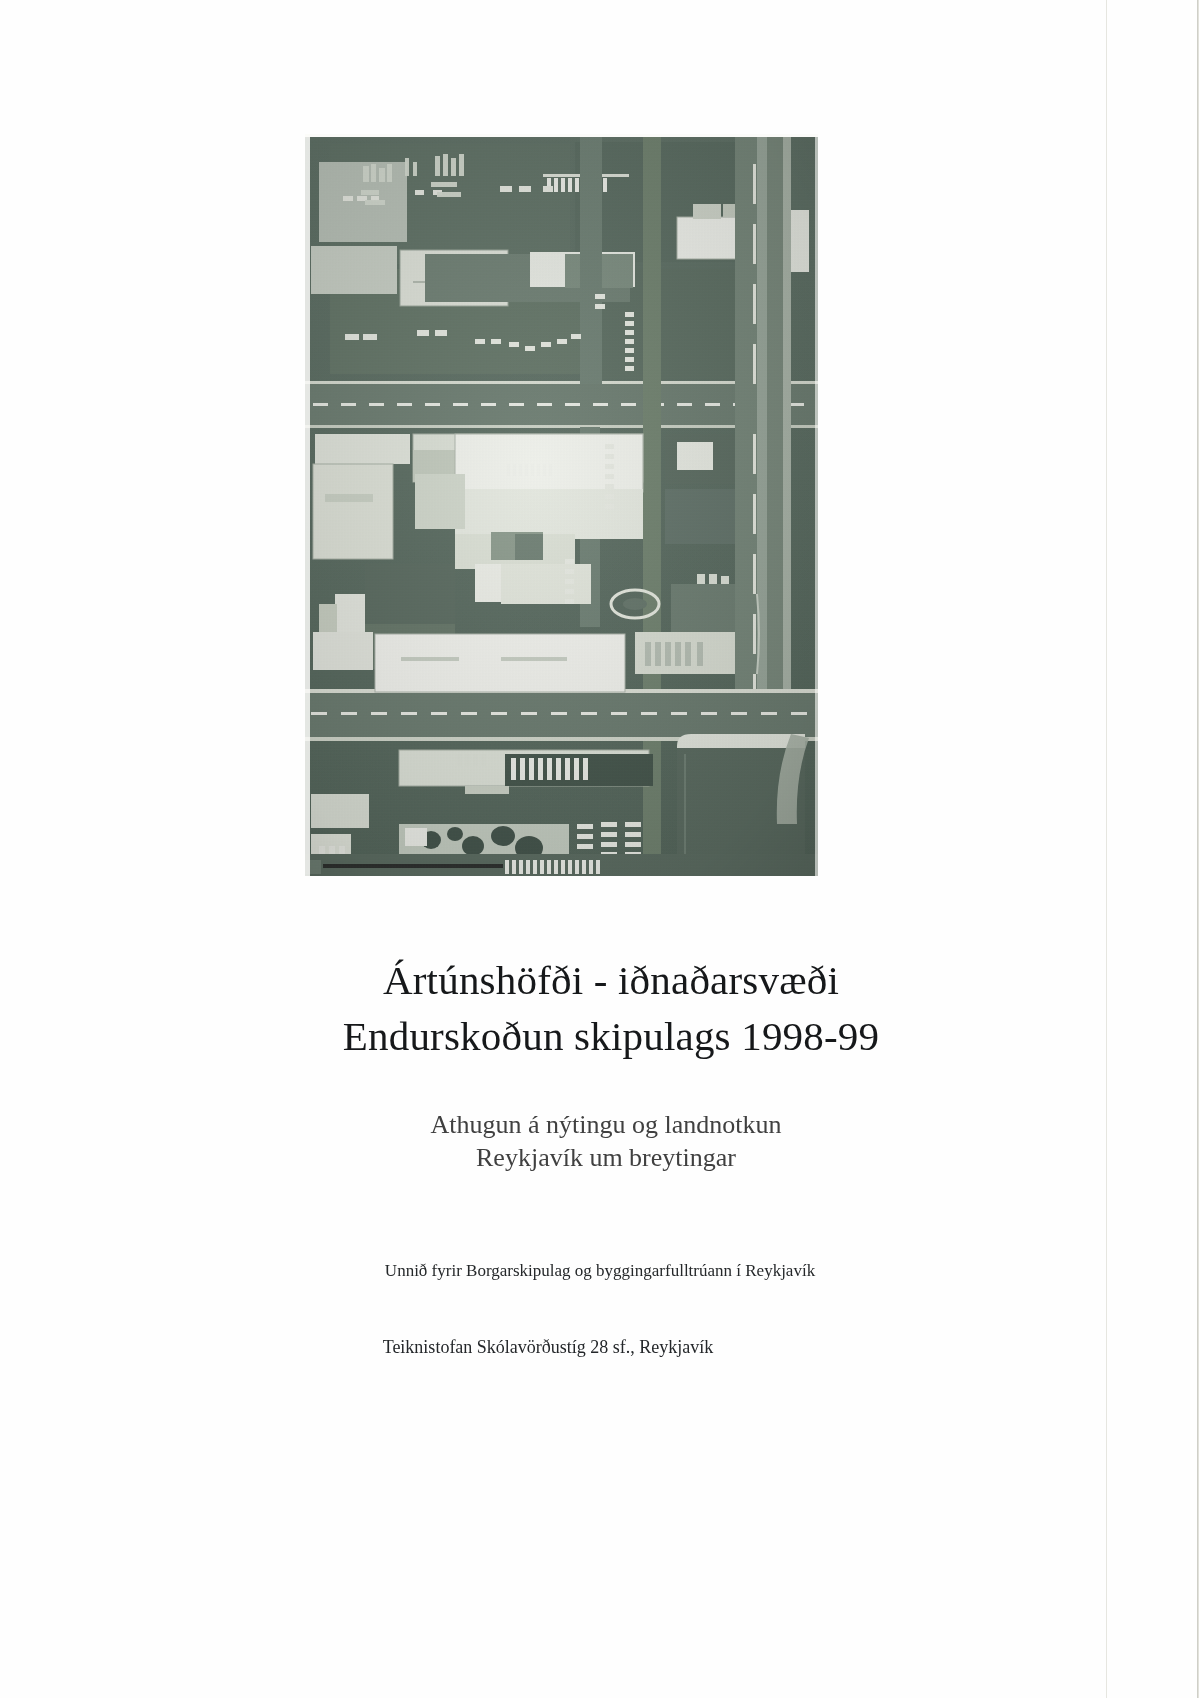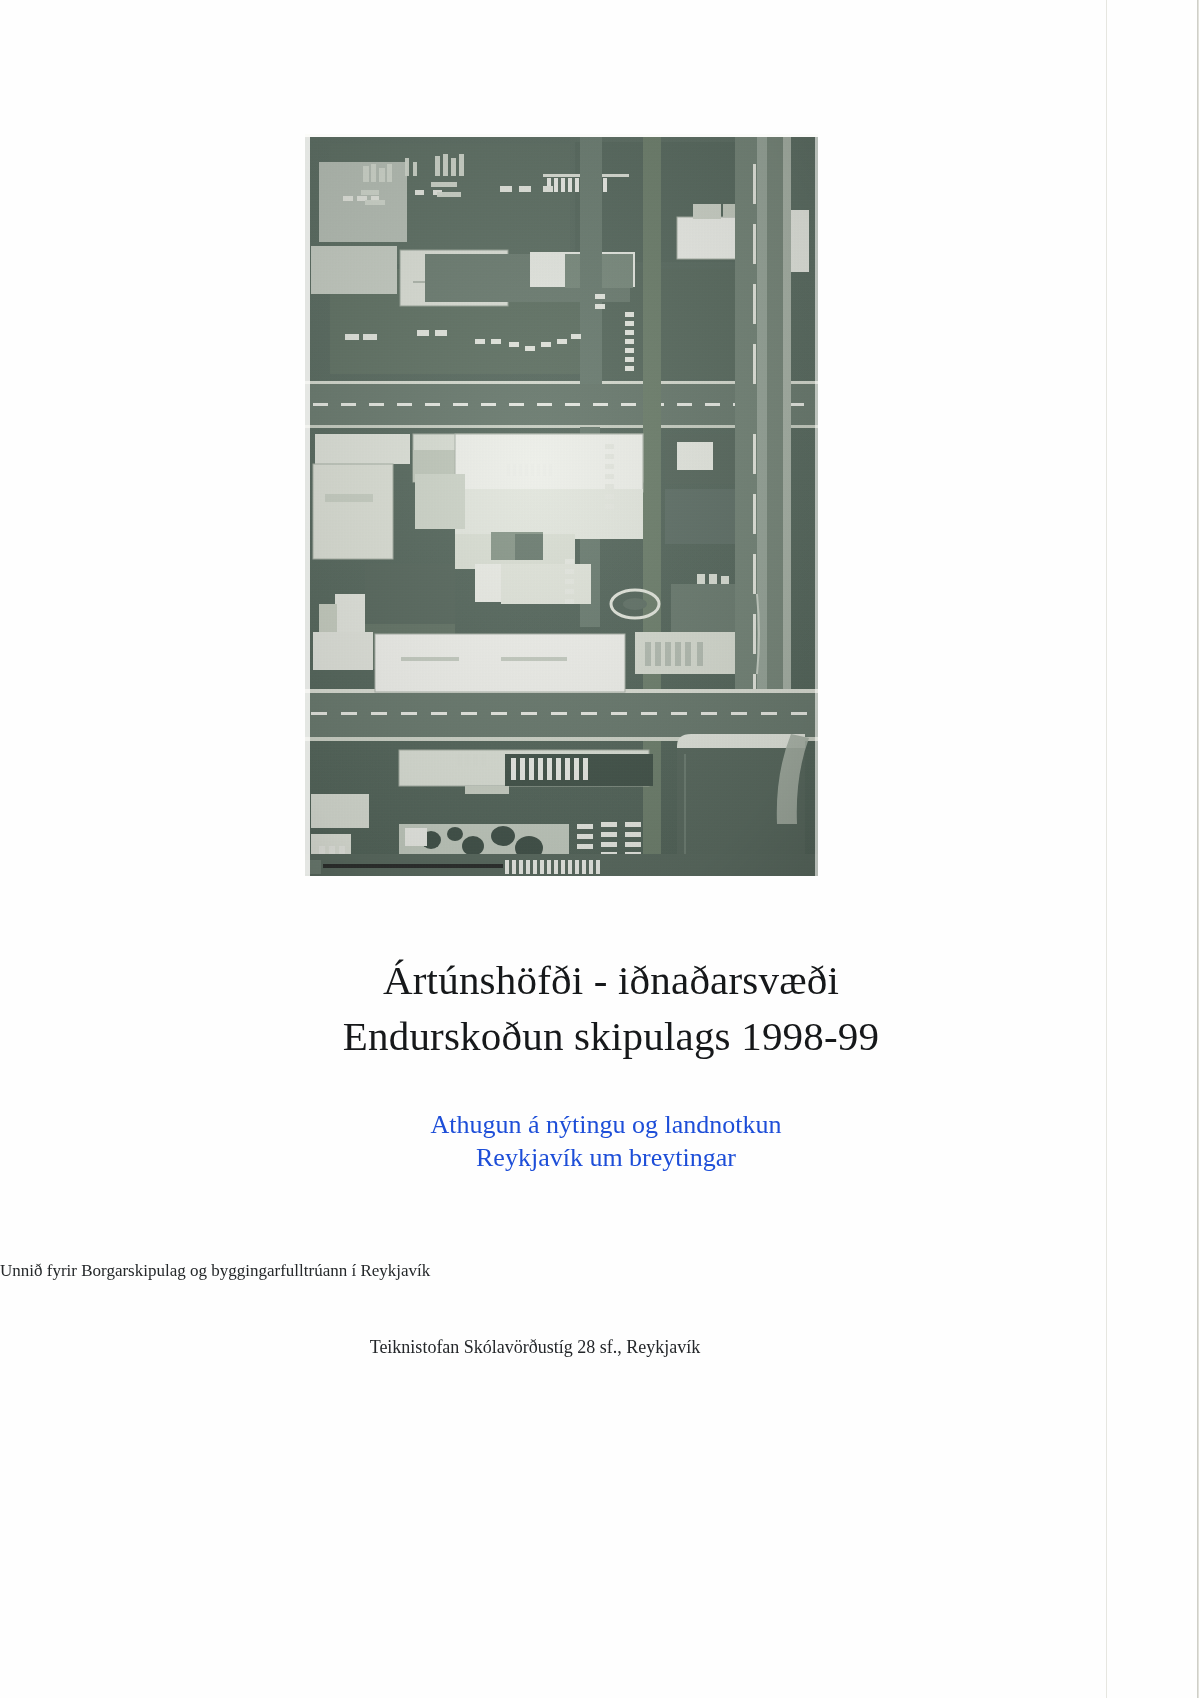--- a/index.html
+++ b/index.html
@@ -86,42 +86,43 @@
     position: absolute;
     left: 0;
     top: 1108px;
     width: 1200px;
     text-align: center;
   }
   .sub-line {
     font-family: "Liberation Serif", serif;
     font-size: 26px;
     line-height: 33px;
-    color: #1d4ed8;
+    color: #404040;
     margin-left: 12px;
   }
   #credit-block {
     position: absolute;
     left: 0;
     top: 1258px;
     width: 1200px;
+    text-align: center;
   }
   .credit-line {
     font-family: "Liberation Serif", serif;
     font-size: 17px;
     line-height: 25px;
     color: #25282a;
   }
   .credit-small {
     font-size: 15px;
     line-height: 24px;
   }
   #office-block {
     position: absolute;
-    left: 3px;
+    left: 16px;
     top: 1334px;
     width: 1064px;
     text-align: center;
   }
   .office-line {
     font-family: "Liberation Serif", serif;
     font-size: 18px;
     line-height: 26px;
     color: #24272a;
   }

